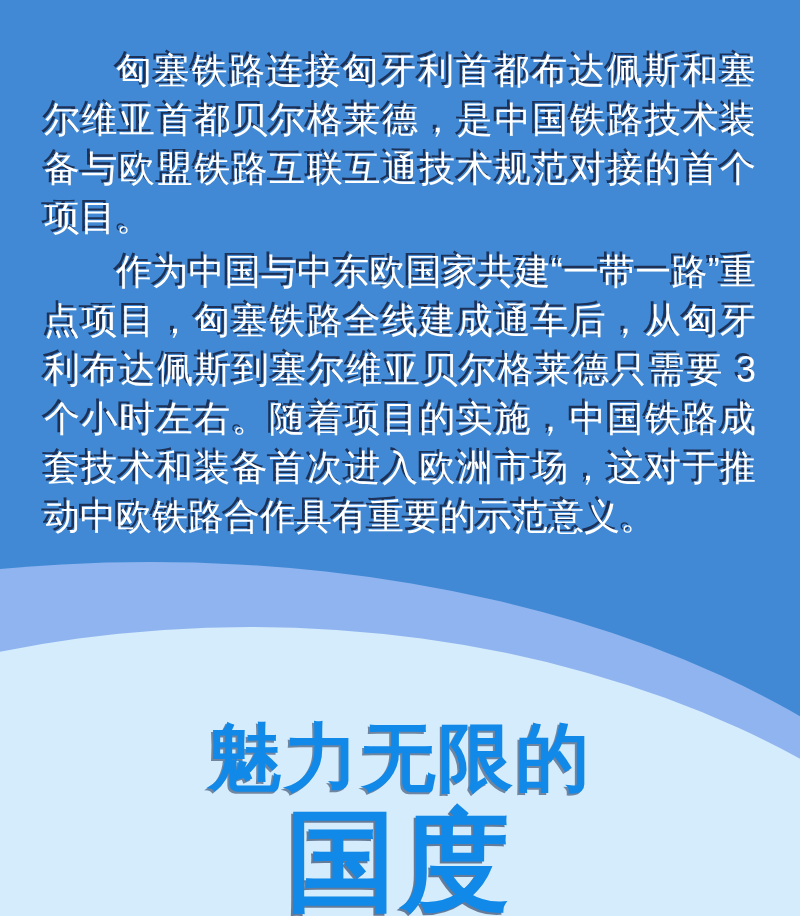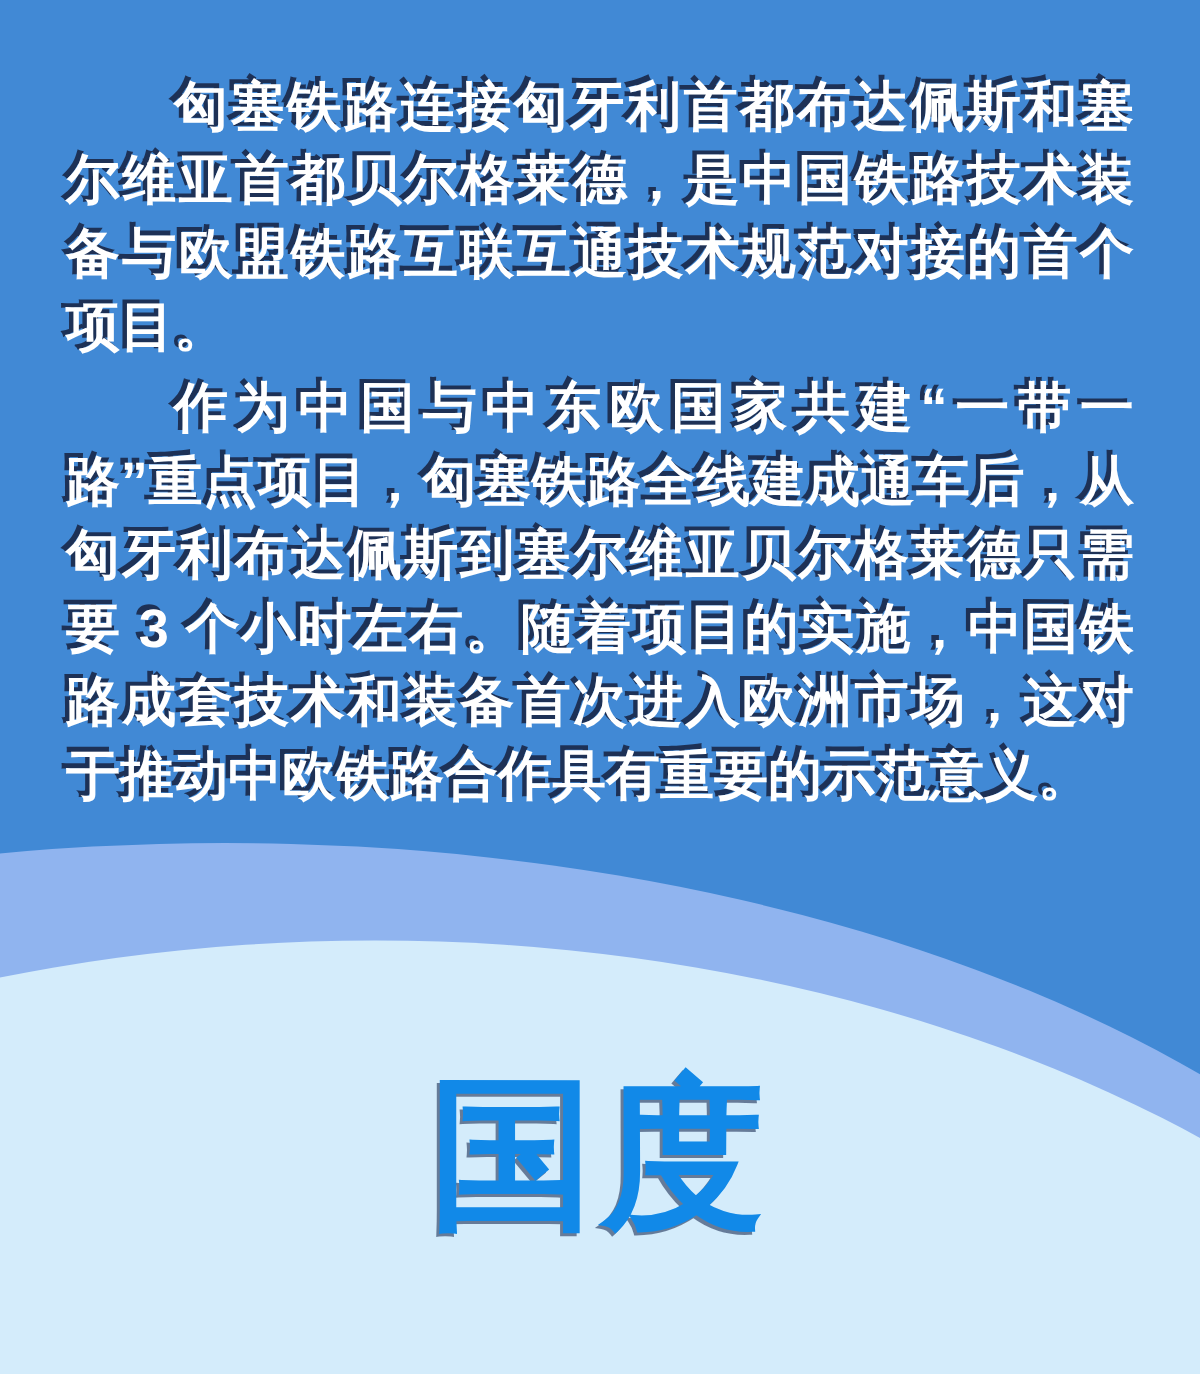--- a/index.html
+++ b/index.html
@@ -26,21 +26,21 @@
     background: #d4ecfb;
   }
 
   
   .article {
     position: absolute;
     left: 44px; top: 46px;
     width: 712px;
     color: #ffffff;
     font-size: 36px;
-    font-weight: 700;
+    font-weight: 400;
     line-height: 49px;
     text-align: justify;
     text-shadow: -3px -3px 0 #1d3156;
     letter-spacing: 0px;
   }
   .article p {
     margin: 0;
     text-indent: 2em;
   }
   .article p + p { margin-top: 5px; }
@@ -78,16 +78,17 @@
   <div class="wave wave-mid"></div>
 
   <div class="wave wave-light"></div>
 
   <div class="article">
     <p>匈塞铁路连接匈牙利首都布达佩斯和塞尔维亚首都贝尔格莱德，是中国铁路技术装备与欧盟铁路互联互通技术规范对接的首个项目。</p>
     <p>作为中国与中东欧国家共建“一带一路”重点项目，匈塞铁路全线建成通车后，从匈牙利布达佩斯到塞尔维亚贝尔格莱德只需要 3 个小时左右。随着项目的实施，中国铁路成套技术和装备首次进入欧洲市场，这对于推动中欧铁路合作具有重要的示范意义。</p>
   </div>
 
   <div class="title-block">
+    <div class="title-line1">魅力无限的</div>
     <div class="title-line2">国度</div>
   </div>
 
 </div>
 
 </body></html>

